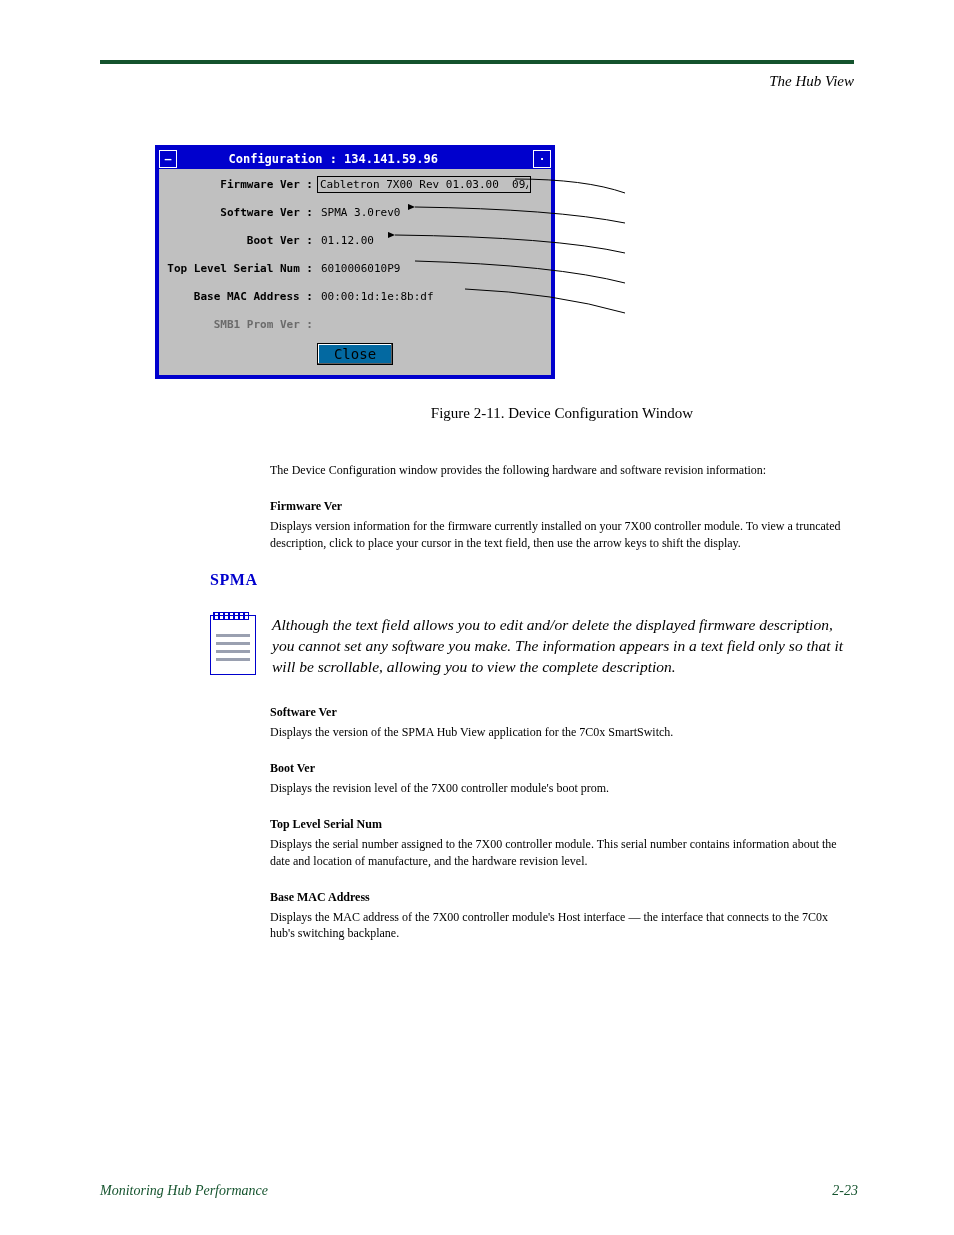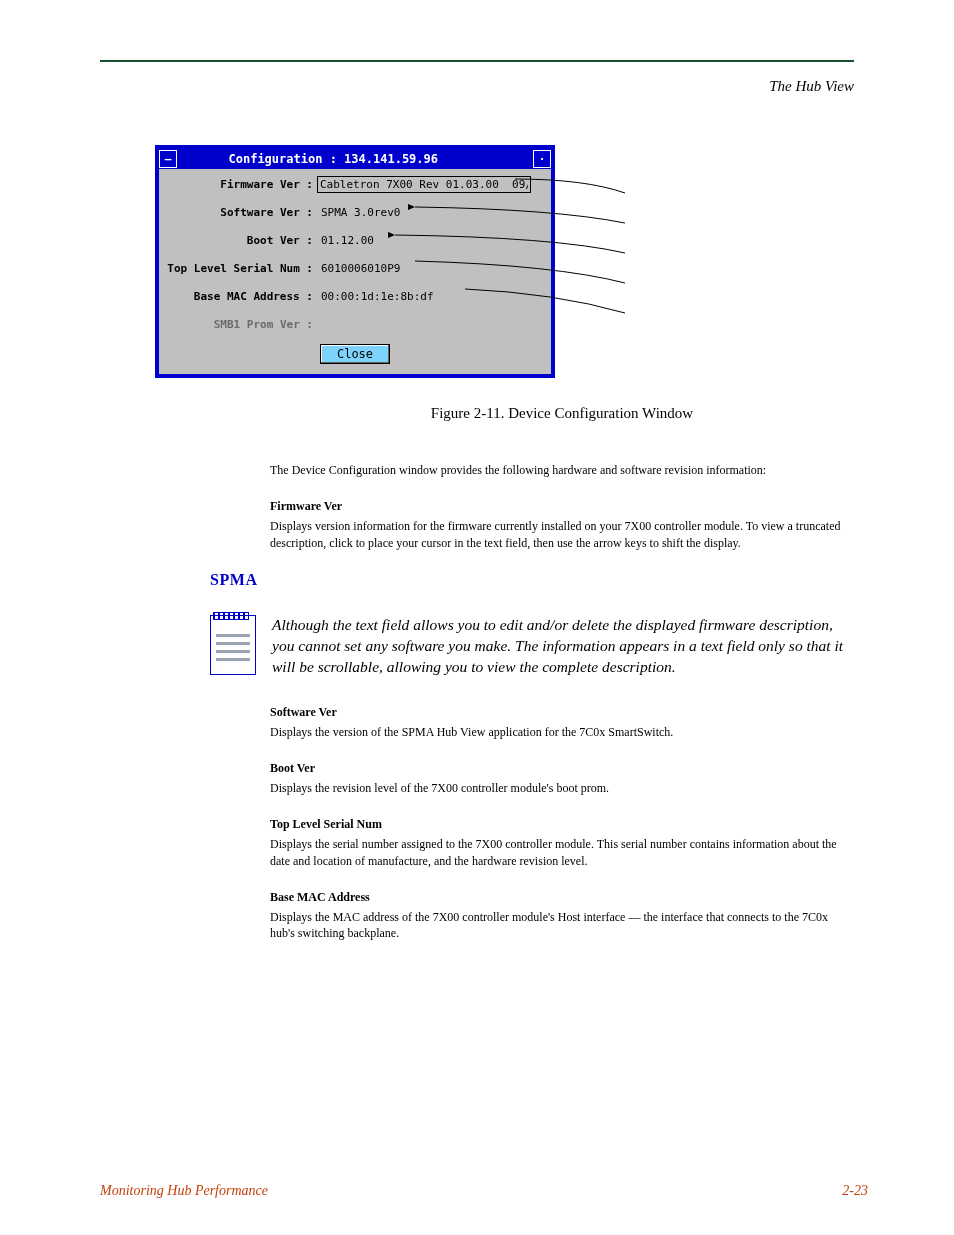--- a/index.html
+++ b/index.html
@@ -11,25 +11,25 @@
     color: #000;
   }
   .page {
     width: 954px;
     height: 1235px;
     margin: 0 auto;
     padding: 60px 100px 70px 100px;
     position: relative;
   }
   .header-bar {
-    border-top: 2px solid #14532d;
+    border-top: 4px solid #14532d;
     height: 30px;
     display: flex;
     justify-content: flex-end;
-    align-items: flex-start;
+    align-items: flex-end;
     padding-top: 16px;
   }
   .section-title {
     font-style: italic;
     font-size: 15px;
     color: #000;
   }
   .figure-wrap {
     margin-top: 55px;
     margin-left: 55px;
@@ -100,22 +100,22 @@
     font-size: 11px;
     border: 1px solid #000;
     background: #c0c0c0;
     height: 17px;
     width: 214px;
     padding: 0 2px;
   }
   .btn {
     display: inline-block;
     border: 1px solid #000;
-    background: #7dd3fc;
-    font-size: 12px;
+    background: #0369a1;
+    font-size: 14px;
     padding: 2px 16px;
     box-shadow: inset -1px -1px 0 #606060, inset 1px 1px 0 #fff;
     cursor: pointer;
     font-family: inherit;
   }
   .btn-row { text-align: center; margin-top: 4px; }
   .caption {
     text-align: center;
     font-size: 15px;
     margin-top: 20px;
@@ -176,26 +176,26 @@
     color: #0000cd;
     margin-bottom: 6px;
     margin-left: 110px;
     font-size: 16px;
     letter-spacing: 0.6px;
   }
   .footer {
     position: absolute;
     bottom: 36px;
     left: 100px;
-    right: 86px;
+    right: 96px;
     display: flex;
     justify-content: space-between;
     font-style: italic;
     font-size: 14px;
-    color: #c2410c;
+    color: #14532d;
   }
 </style>
 </head>
 <body>
 
 <div class="page">
 
   <div class="header-bar">
     <span class="section-title">The Hub View</span>
   </div>

